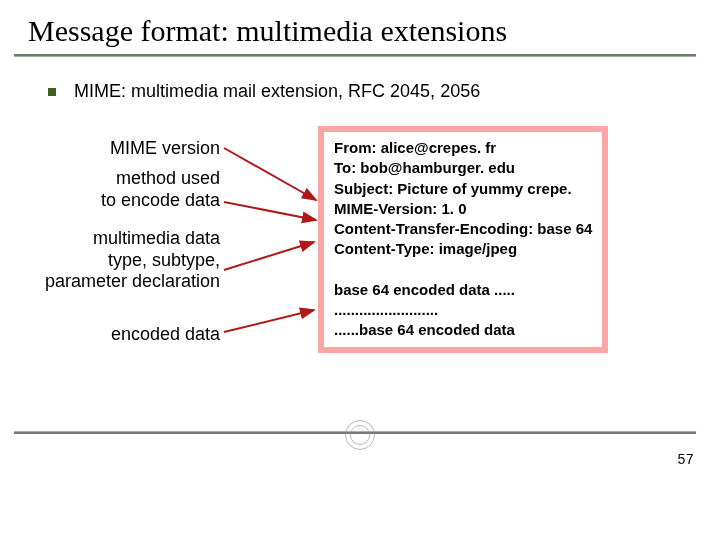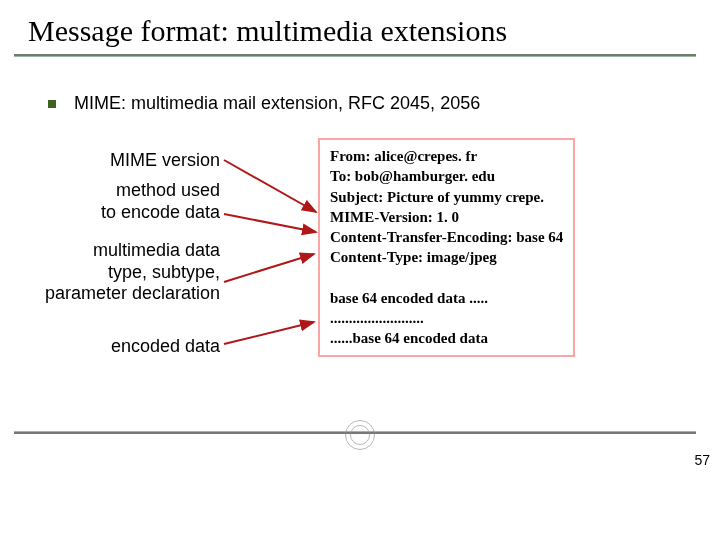--- a/index.html
+++ b/index.html
@@ -25,21 +25,21 @@
   }
   .title-underline {
     margin-top: 6px;
     height: 0;
     border-top: 2px solid #777;
     border-bottom: 1px solid #9b9;
     margin-left: 14px;
     margin-right: 24px;
   }
   .bullets {
-    margin-top: 36px;
+    margin-top: 24px;
     margin-left: 48px;
     font-family: Arial, sans-serif;
     font-size: 18px;
   }
   .bullet-row {
     display: flex;
     align-items: flex-start;
     margin-bottom: 4px;
   }
   .bullet-square {
@@ -66,23 +66,23 @@
     line-height: 1.2;
   }
   .label-block {
     position: absolute;
     right: 10px;
   }
   .code-box {
     position: absolute;
     left: 318px;
     top: -6px;
-    border: 2px solid #fca5a5;
+    border: 6px solid #fca5a5;
     padding: 6px 10px 6px 10px;
-    font-family: Liberation Serif, serif;
+    font-family: Liberation Sans, sans-serif;
     font-size: 15px;
     font-weight: bold;
     line-height: 1.35;
     white-space: pre;
   }
   .arrows {
     position: absolute;
     left: 220px;
     top: -2px;
     width: 100px;
@@ -120,22 +120,22 @@
     box-sizing: border-box;
     opacity: 0.6;
     display:flex;align-items:center;justify-content:center;
   }
   .seal-inner{
     width:18px;height:18px;border:1px solid #888;border-radius:50%;
   }
   .page-num {
     position: absolute;
     bottom: 22px;
-    right: 10px;
-    font-family: Liberation Sans, sans-serif;
+    right: 26px;
+    font-family: Liberation Mono, monospace;
     font-size: 14px;
     margin-top: 8px;
   }
 </style>
 </head>
 <body>
 
 <div class="slide">
 
   <div class="title">Message format: multimedia extensions</div>

